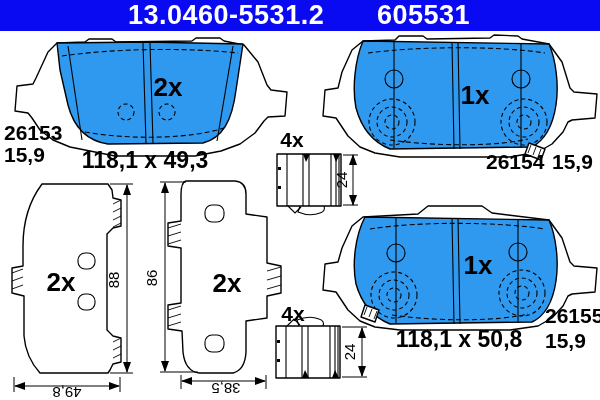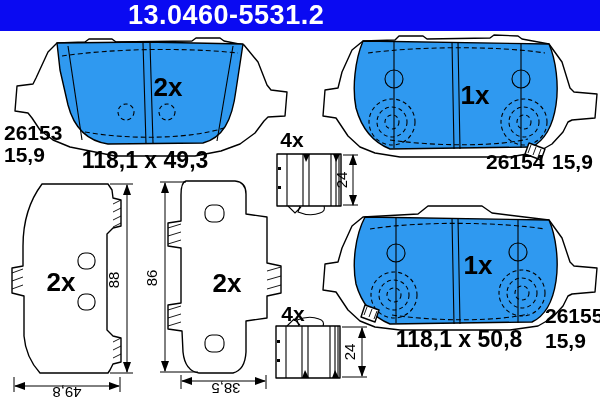--- a/index.html
+++ b/index.html
@@ -33,20 +33,21 @@
   .size{font-weight:bold;font-size:23px;text-anchor:middle;}
   .dimtx{font-size:15px;text-anchor:middle;}
 </style>
 </head>
 <body>
 
 <div id="stage">
 
   <div id="topbar">
     <span id="cat" class="num">13.0460-5531.2</span>
+    <span id="ref" class="num">605531</span>
   </div>
 
   <svg width="600" height="400" viewBox="0 0 600 400">
     <defs>
       <marker id="mA" markerWidth="11" markerHeight="8" refX="10" refY="4" orient="auto-start-reverse" markerUnits="userSpaceOnUse">
         <path d="M0,0 L11,4 L0,8 Z" fill="#000"></path>
       </marker>
       <clipPath id="clipPadTR">
           <path d="M363,41 L549,44 C556,60 559,85 556,105 C553,125 545,140 532,147 L390,149 C375,143 362,130 356,108 C352,88 355,60 363,41 Z"></path>
         </clipPath>

